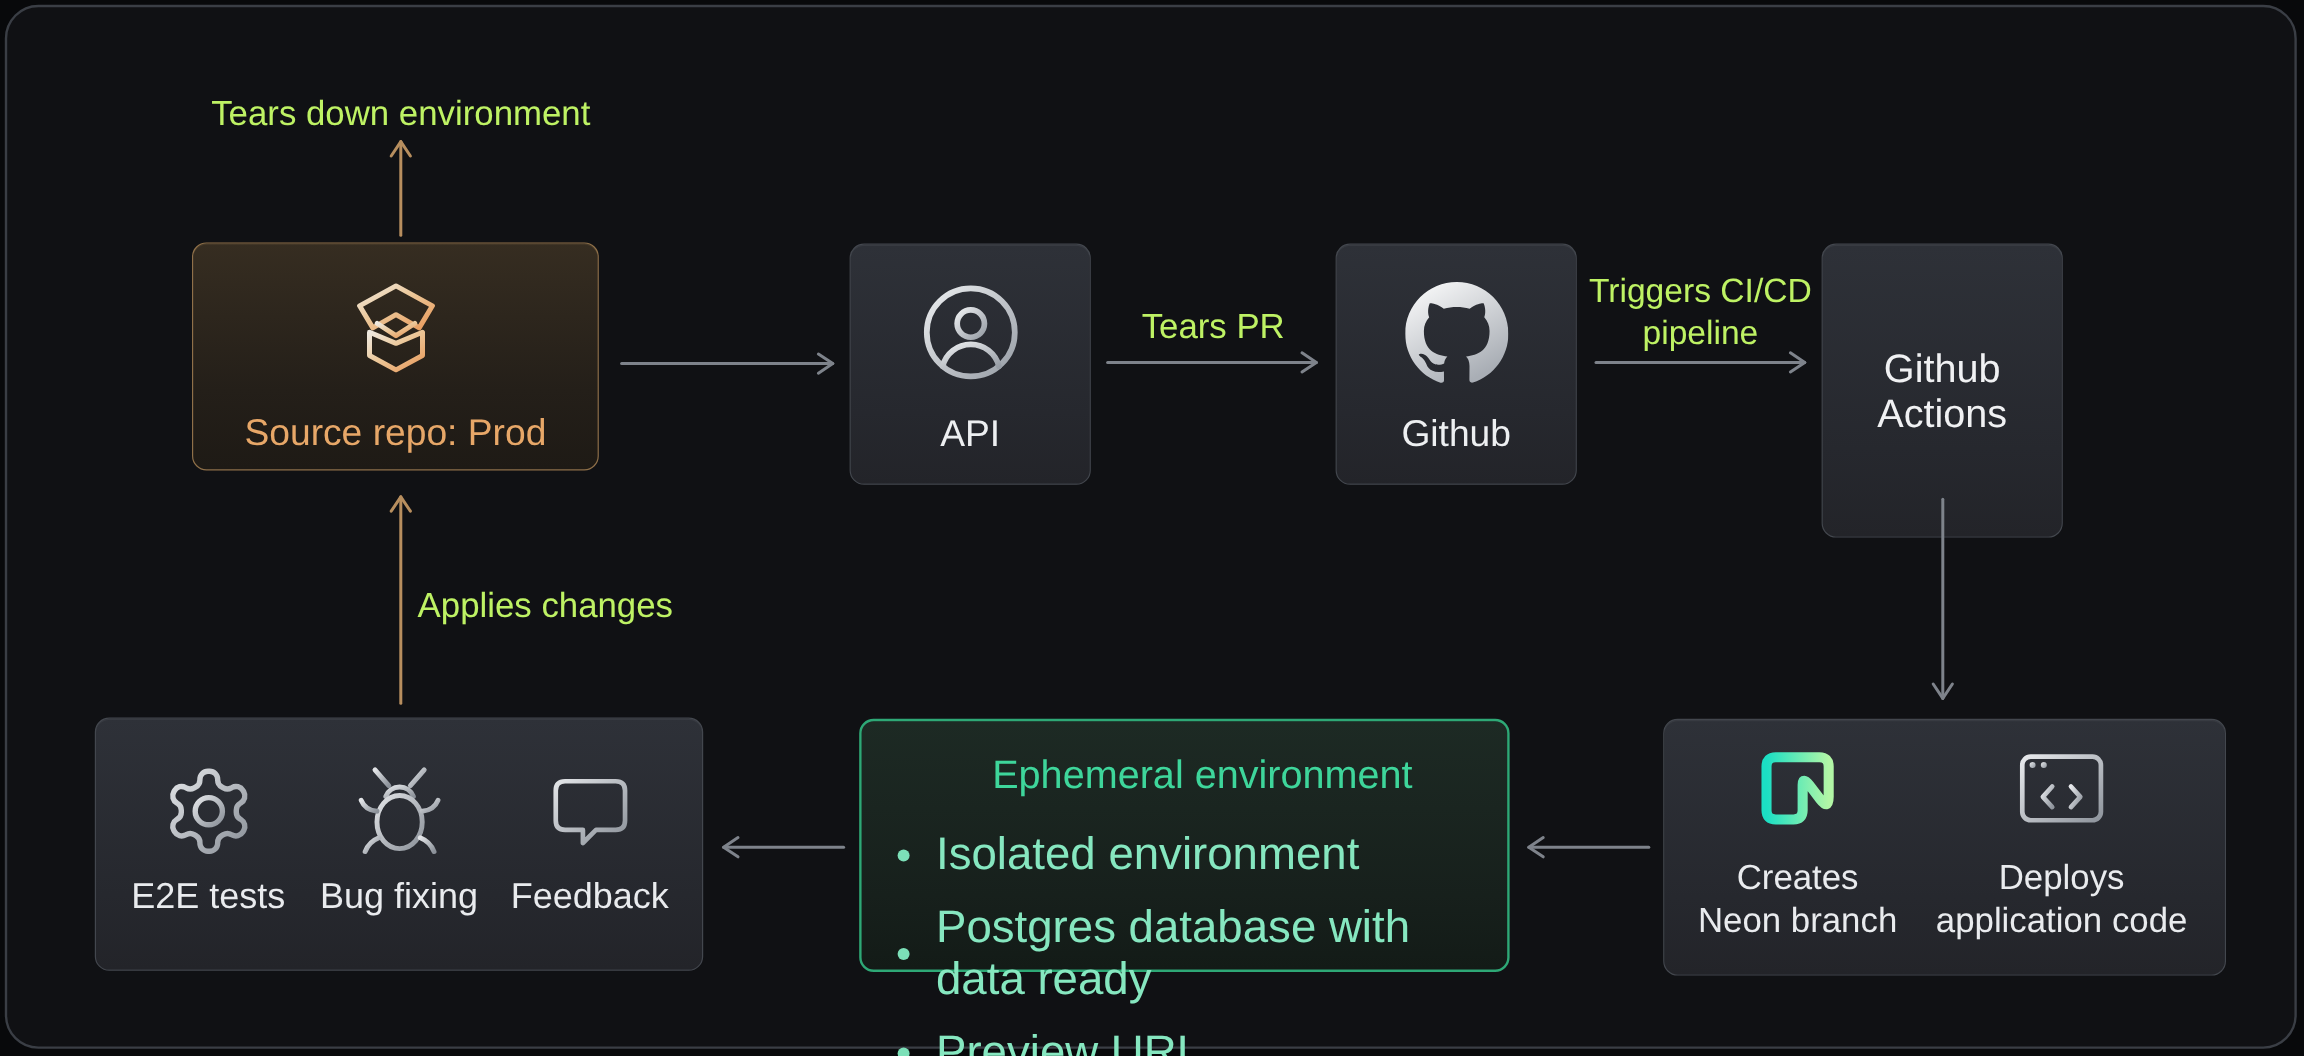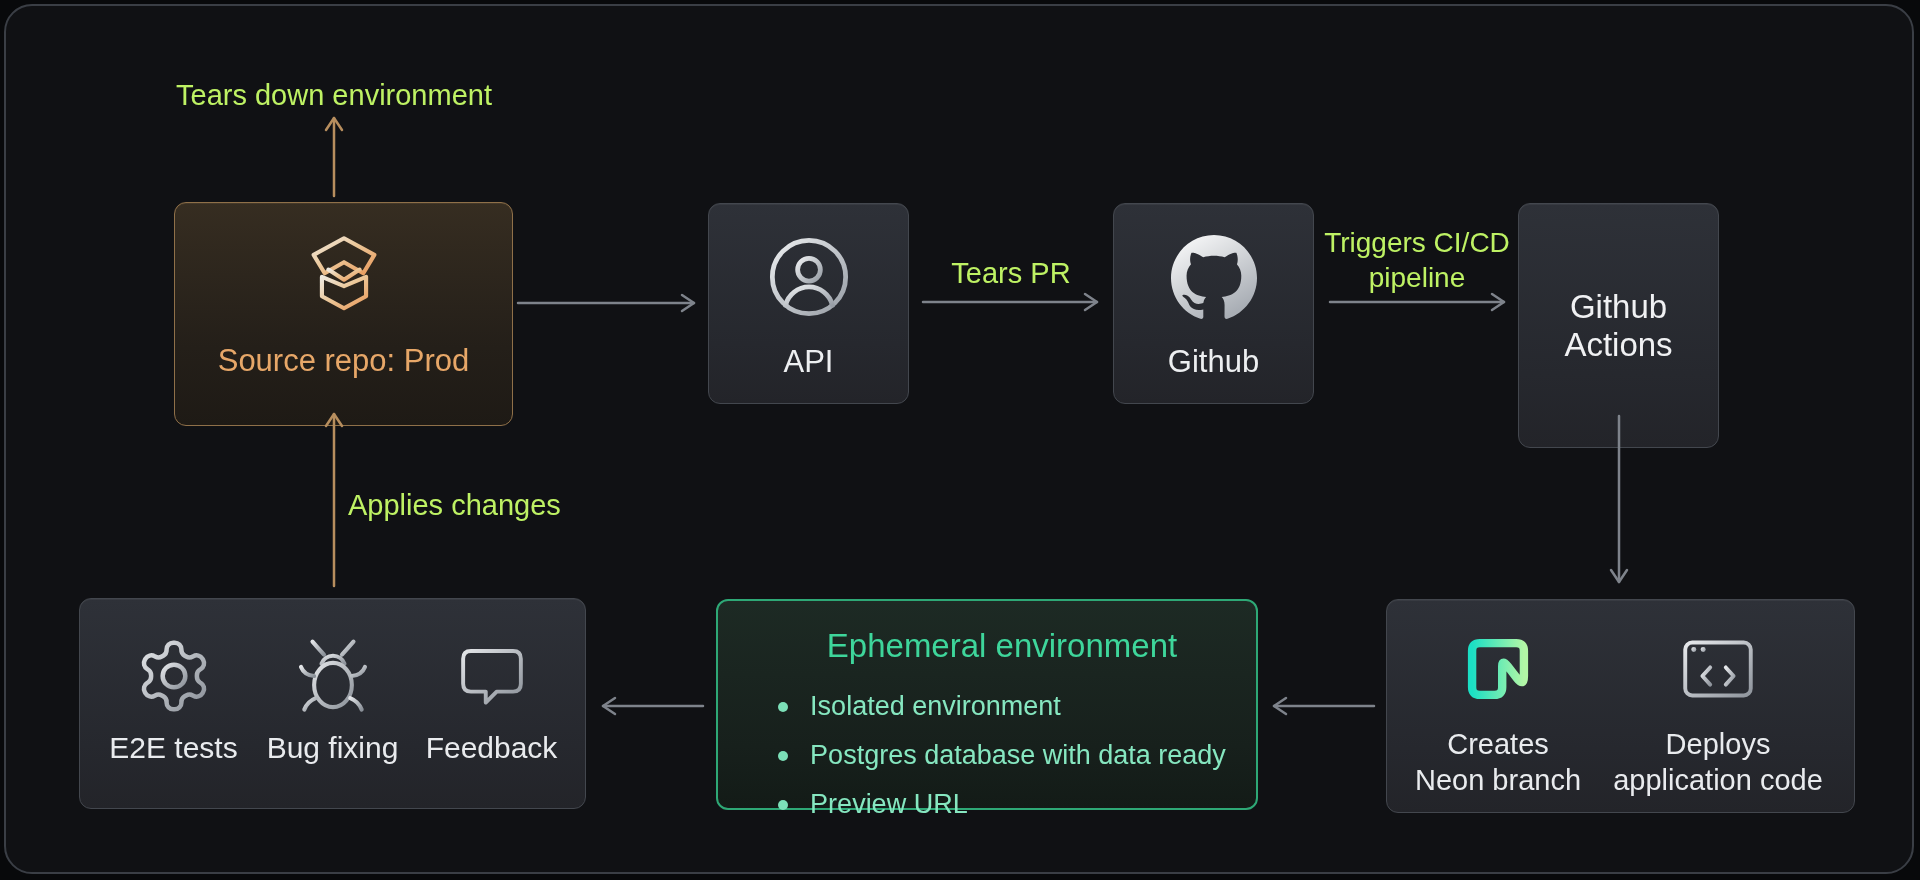--- a/index.html
+++ b/index.html
@@ -6,53 +6,53 @@
   html,body { width:1920px; height:880px; background:#08090b; overflow:hidden;
     font-family:"Liberation Sans", sans-serif; }
   .canvas { position:absolute; left:4px; top:4px; width:1910px; height:870px;
     background:#101114; border:2px solid #3a3e45; border-radius:28px; }
 
   .node { position:absolute; border-radius:12px; display:flex; flex-direction:column;
     align-items:center; }
   .node.std { background:linear-gradient(180deg,#2e3138 0%,#26282e 70%,#232429 100%);
     border:1px solid #43474e; box-shadow: inset 0 1px 0 rgba(255,255,255,.05); }
 
-  .node-source { left:168px; top:196px; width:339px; height:224px;
+  .node-source { left:154px; top:196px; width:339px; height:190px;
     background:linear-gradient(180deg,#362d21 0%,#241f19 65%,#1e1a15 100%);
     border:1.5px solid #8f7049; box-shadow: inset 0 1px 0 rgba(255,200,140,.08); }
   .node-api     { left:702px;  top:197px; width:201px; height:201px; }
   .node-github  { left:1107px; top:197px; width:201px; height:201px; }
   .node-actions { left:1512px; top:197px; width:201px; height:245px; justify-content:center; }
   .node-neon    { left:1380px; top:593px; width:469px; height:214px;
     flex-direction:row; justify-content:space-evenly; align-items:flex-start; }
   .node-ephemeral { left:710px; top:593px; width:542px; height:211px;
     background:linear-gradient(180deg,#1d2a24 0%,#17201c 70%,#131b17 100%);
     border:2px solid #2ea876; align-items:center; padding:26px 0 0 30px; }
   .node-validation { left:73px; top:592px; width:507px; height:211px;
     flex-direction:row; justify-content:space-evenly; align-items:flex-start;
     padding:0 14px; }
 
   .node-pad { padding-top:27px; }
   .icon-wrap { height:92px; display:flex; align-items:center; justify-content:center; }
   .node-label { margin-top:20px; font-size:31px; color:#edeff1; text-align:center; line-height:37px; }
   .node-label.orange { color:#e7a768; }
   .actions-label { font-size:33px; color:#f0f1f3; text-align:center; line-height:38px; width:150px; }
 
-  .sub-item { display:flex; flex-direction:column; align-items:center; padding-top:32px; }
+  .sub-item { display:flex; flex-direction:column; align-items:center; padding-top:20px; }
   .sub-item .icon-wrap { height:74px; }
   .sub-label { margin-top:20px; font-size:29px; color:#e9ebee; text-align:center; line-height:36px; }
   .w168 { width:168px; } .w218 { width:218px; }
 
   .v-item { display:flex; flex-direction:column; align-items:center; padding-top:36px; flex:1; }
   .v-item .icon-wrap { height:82px; }
   .v-label { margin-top:14px; font-size:30px; color:#e9ebee; text-align:center; }
 
   .eph-title { font-size:33px; color:#3ed69b; }
   .bullets { margin-top:26px; display:flex; flex-direction:column; gap:18px; }
-  .bullet { display:flex; align-items:center; gap:22px; font-size:27px; color:#86e7c0; }
+  .bullet { display:flex; align-items:center; gap:22px; font-size:38px; color:#86e7c0; }
   .dot { width:10px; height:10px; border-radius:50%; background:#7ce0b8; flex:0 0 auto; }
 
   .arrow { position:absolute; }
   .arrow line, .arrow polyline { stroke:#7e838b; stroke-width:2.5; fill:none;
     stroke-linecap:round; stroke-linejoin:round; }
   .arrow.orange line, .arrow.orange polyline { stroke:#b78e5e; }
 
   .edge-label { position:absolute; font-size:29px; color:#bef264; line-height:35px; }
   .edge-label.center { text-align:center; }
 

